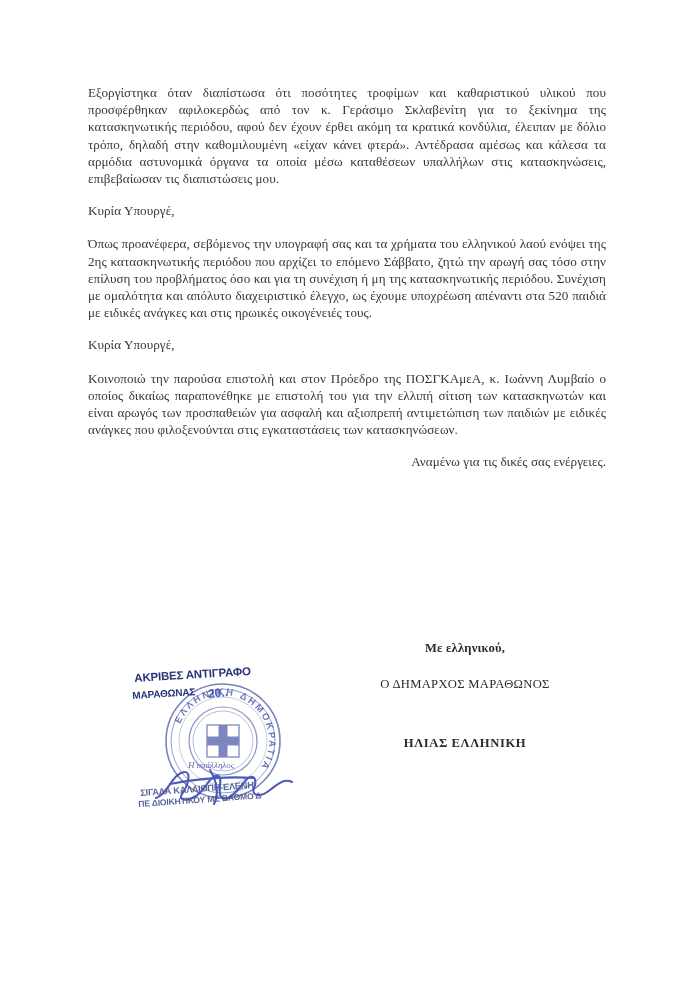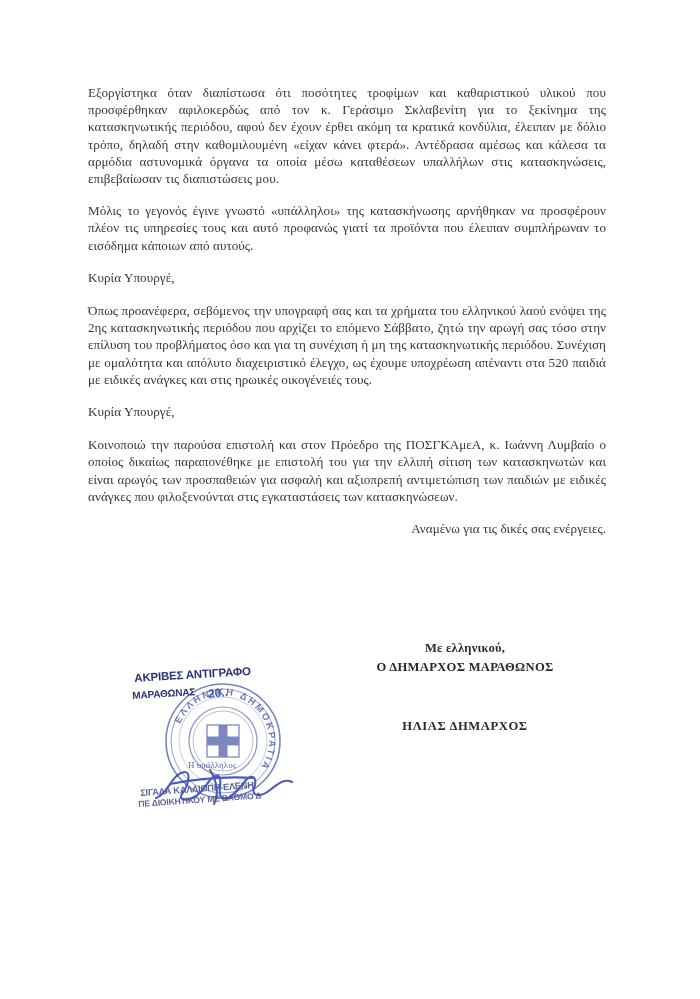--- a/index.html
+++ b/index.html
@@ -63,23 +63,23 @@
 
   .sig-line {
     font-size: 12.6px;
     font-weight: bold;
     color: #2a2a2c;
     line-height: 17px;
     letter-spacing: 0.2px;
   }
 
   .sig-role {
-    margin-top: 3px;
+    margin-top: 20px;
     font-size: 12.6px;
-    font-weight: bold;
+    font-weight: normal;
     color: #2a2a2c;
     letter-spacing: 0.3px;
   }
 
   .sig-name {
     margin-top: 44px;
     font-size: 12.6px;
     font-weight: bold;
     color: #2a2a2c;
     letter-spacing: 0.6px;
@@ -144,20 +144,21 @@
   }
 
   .seal-svg { display: block; }
 
   .stamp-hypallilos {
     position: absolute;
     left: 56px;
     top: 94px;
     font-family: "Liberation Serif", serif;
     font-size: 9px;
+    font-style: italic;
     color: #3b4a9c;
     white-space: nowrap;
     opacity: .85;
   }
 
   .handwritten-sig {
     position: absolute;
     left: 18px;
     top: 98px;
     width: 150px;
@@ -194,32 +195,31 @@
     opacity: .9;
   }
 </style>
 </head>
 <body>
 
 <div class="page">
 
   <div class="body-text">
     <p class="para">Εξοργίστηκα όταν διαπίστωσα ότι ποσότητες τροφίμων και καθαριστικού υλικού που προσφέρθηκαν αφιλοκερδώς από τον κ. Γεράσιμο Σκλαβενίτη για το ξεκίνημα της κατασκηνωτικής περιόδου, αφού δεν έχουν έρθει ακόμη τα κρατικά κονδύλια, έλειπαν με δόλιο τρόπο, δηλαδή στην καθομιλουμένη «είχαν κάνει φτερά». Αντέδρασα αμέσως και κάλεσα τα αρμόδια αστυνομικά όργανα τα οποία  μέσω καταθέσεων υπαλλήλων στις κατασκηνώσεις, επιβεβαίωσαν τις διαπιστώσεις μου.</p>
-    <p class="para">Μόλις το γεγονός έγινε γνωστό «υπάλληλοι» της κατασκήνωσης αρνήθηκαν να προσφέρουν πλέον τις υπηρεσίες τους και αυτό προφανώς γιατί τα προϊόντα που έλειπαν συμπλήρωναν το εισόδημα κάποιων από αυτούς.</p>
     <p class="para salutation">Κυρία Υπουργέ,</p>
     <p class="para">Όπως προανέφερα, σεβόμενος την υπογραφή σας και τα χρήματα του ελληνικού λαού ενόψει της 2ης κατασκηνωτικής περιόδου που αρχίζει το επόμενο Σάββατο, ζητώ την αρωγή σας τόσο στην επίλυση του προβλήματος όσο και για τη συνέχιση ή μη της κατασκηνωτικής περιόδου. Συνέχιση με ομαλότητα και απόλυτο διαχειριστικό έλεγχο, ως έχουμε υποχρέωση απέναντι στα 520 παιδιά  με ειδικές ανάγκες και στις ηρωικές οικογένειές τους.</p>
     <p class="para salutation">Κυρία Υπουργέ,</p>
     <p class="para">Κοινοποιώ την παρούσα επιστολή και στον Πρόεδρο της ΠΟΣΓΚΑμεΑ, κ. Ιωάννη Λυμβαίο ο οποίος δικαίως παραπονέθηκε με επιστολή του για την ελλιπή σίτιση των κατασκηνωτών και είναι αρωγός των προσπαθειών για ασφαλή και αξιοπρεπή αντιμετώπιση των  παιδιών με ειδικές ανάγκες που φιλοξενούνται στις εγκαταστάσεις των κατασκηνώσεων.</p>
     <p class="para last-line">Αναμένω για τις δικές σας ενέργειες.</p>
   </div>
 
   <div class="sig-block">
     <div class="sig-line">Με ελληνικού,</div>
     <div class="sig-role">Ο ΔΗΜΑΡΧΟΣ ΜΑΡΑΘΩΝΟΣ</div>
-    <div class="sig-name">ΗΛΙΑΣ ΔΗΜΑΡΧΟΣ</div>
+    <div class="sig-name">ΗΛΙΑΣ ΕΛΛΗΝΙΚΗ</div>
   </div>
 
   <div class="stamp">
 
     <div class="seal-ring">
       <svg class="seal-svg" width="122" height="122" viewBox="0 0 122 122" xmlns="http://www.w3.org/2000/svg">
         <defs>
           <path id="ringpath" d="M 61,61 m -46,0 a 46,46 0 1,1 92,0 a 46,46 0 1,1 -92,0"></path>
         </defs>
         <circle cx="61" cy="61" r="57" fill="none" stroke="#4a5aa8" stroke-width="1.6" opacity="0.75"></circle>

